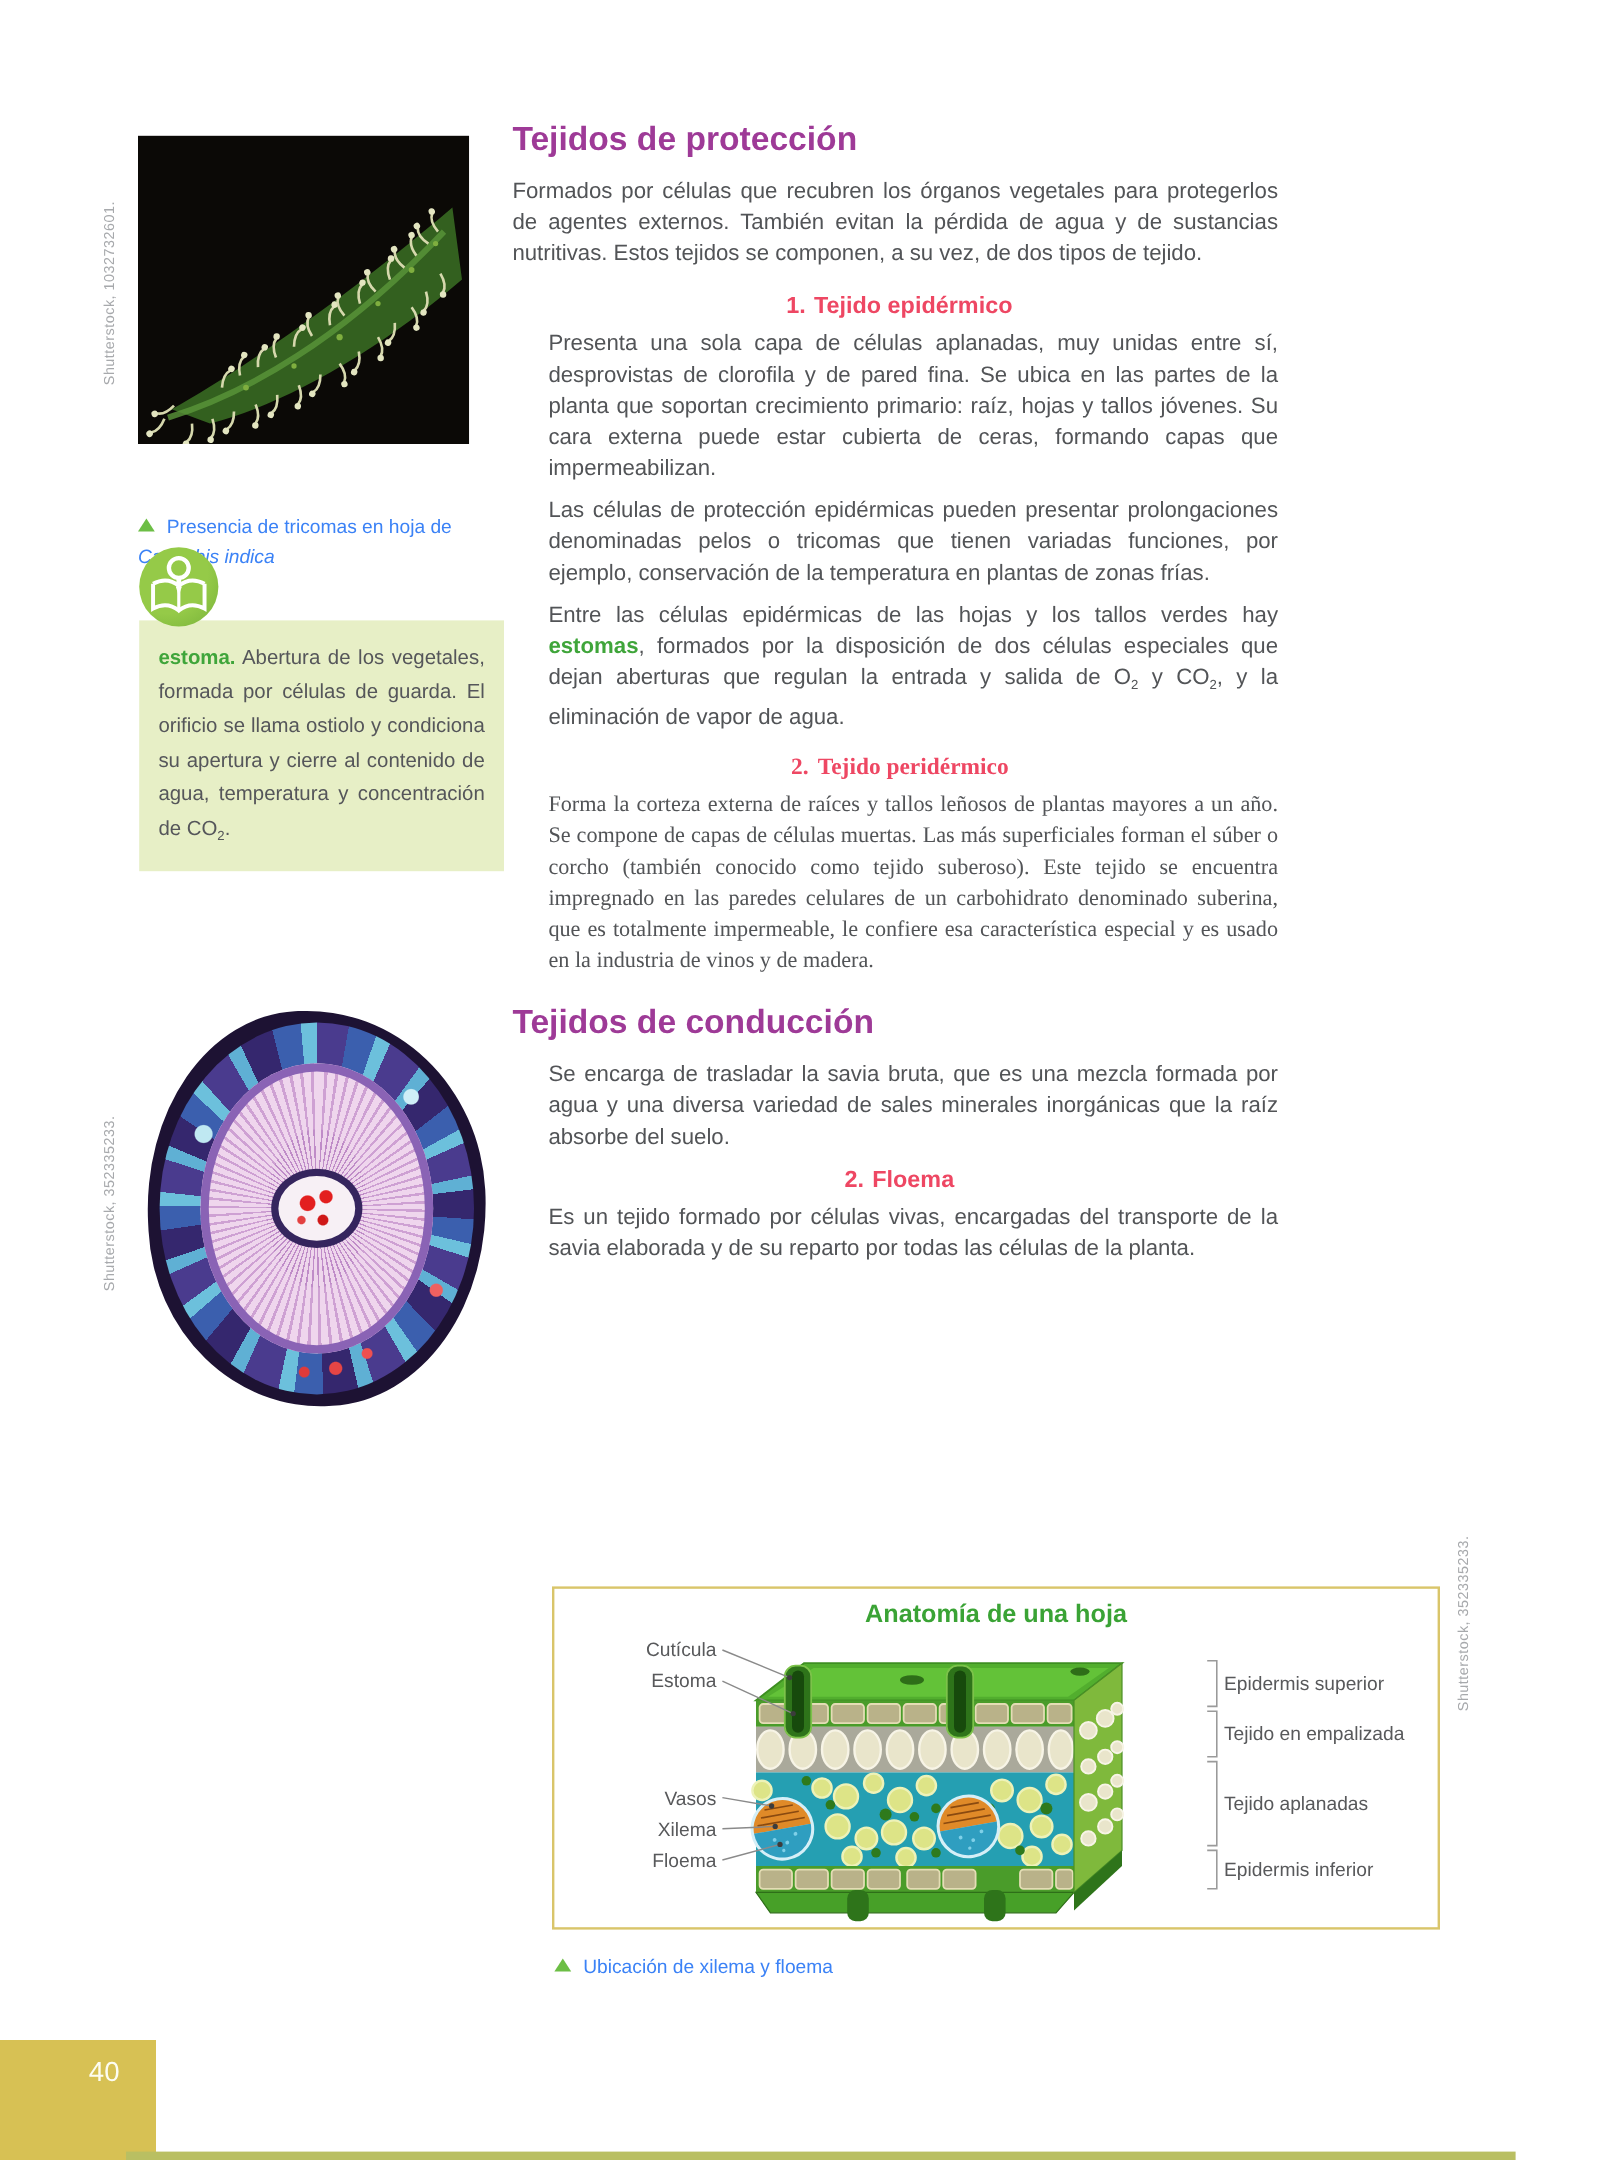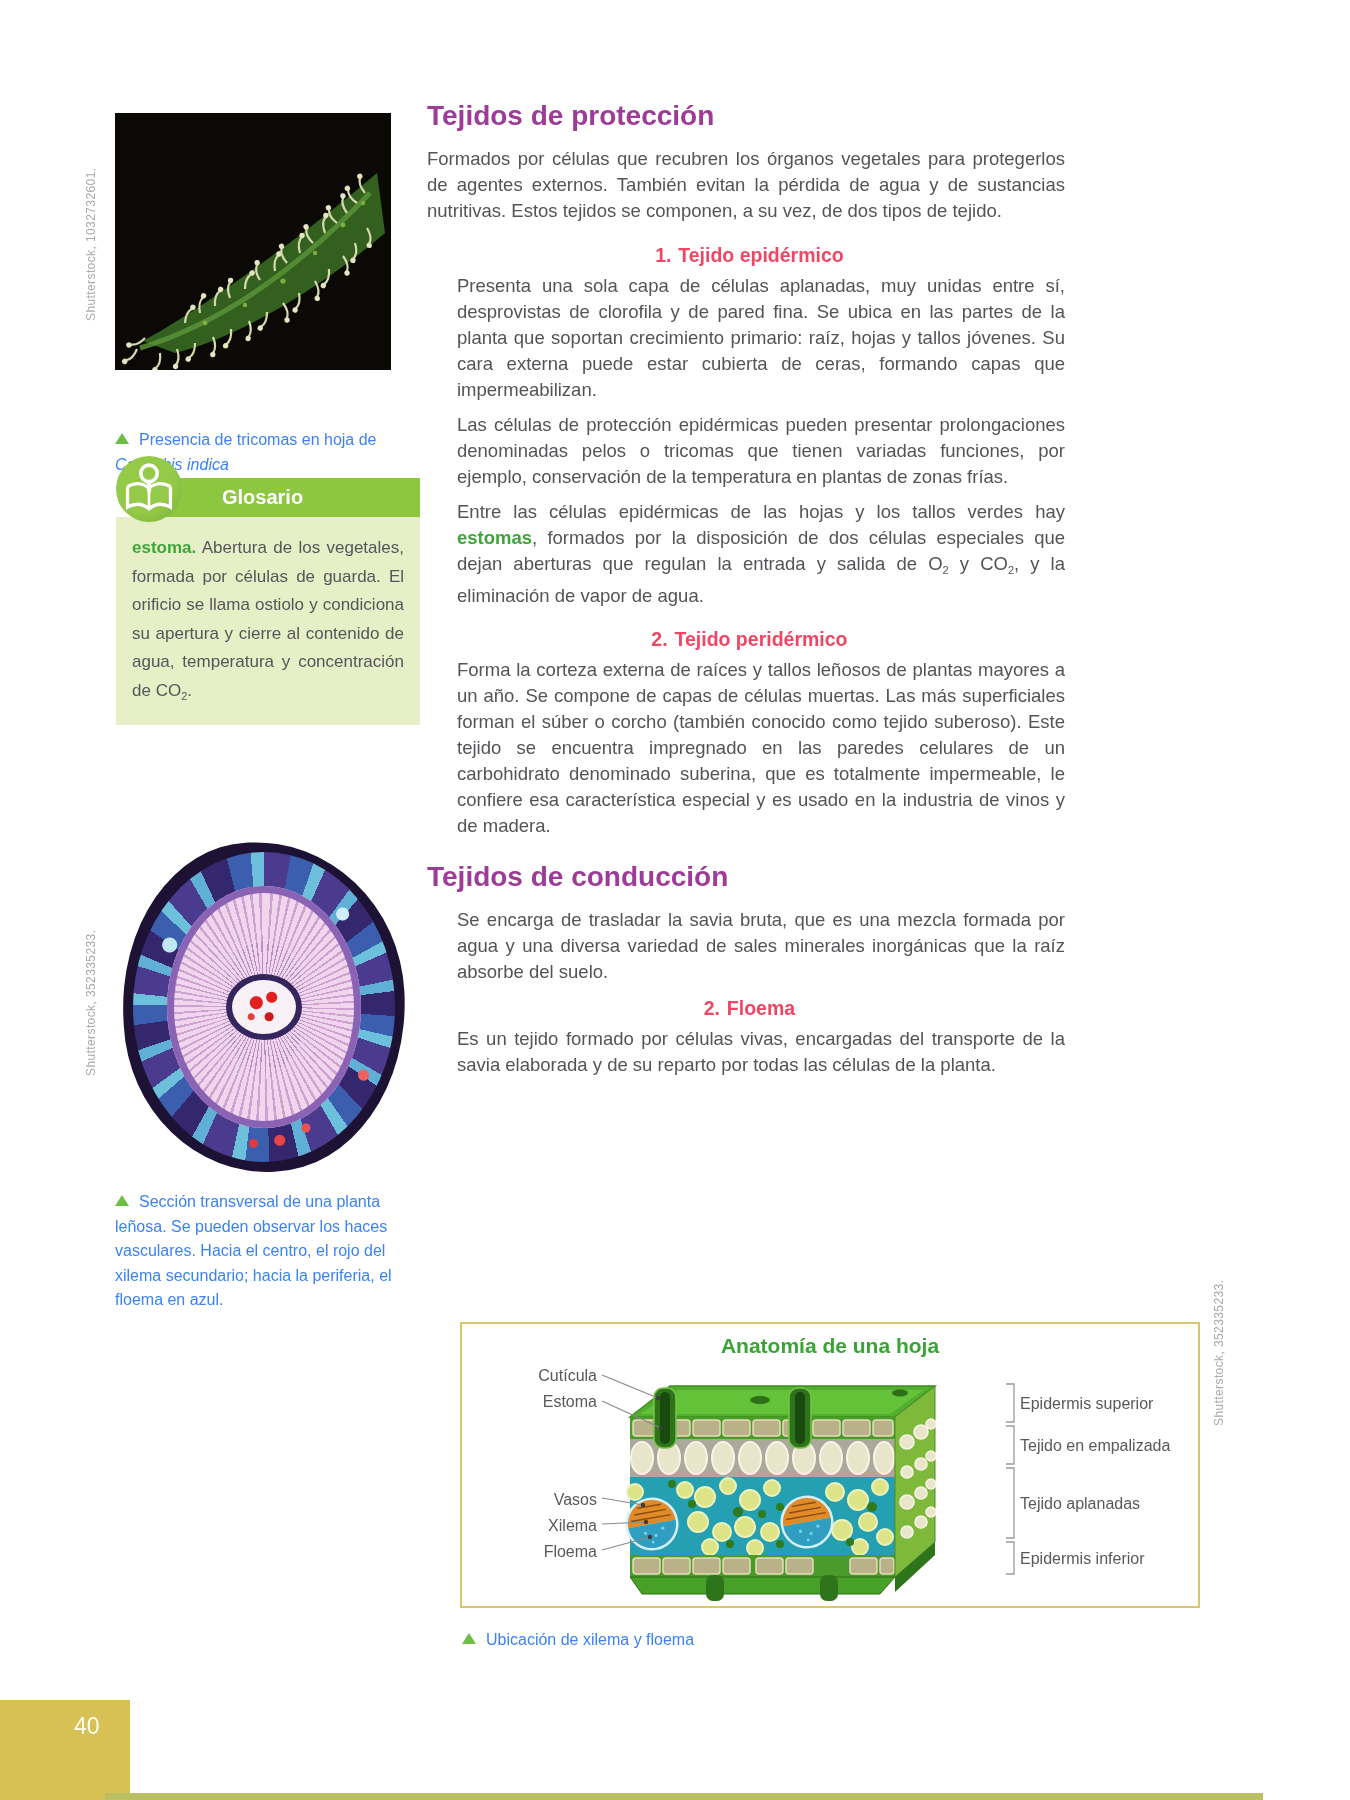--- a/index.html
+++ b/index.html
@@ -155,59 +155,53 @@
     <div class="glos-icon">
       <svg width="66" height="66" viewBox="0 0 40 40">
         <circle cx="20" cy="10.5" r="5" stroke="#fff" stroke-width="2.2" fill="none"></circle>
         <path d="M20 16 L20 20.5" stroke="#fff" stroke-width="2.4"></path>
         <path d="M18.5 20 L21.5 20 L20 24.5 Z" fill="#fff"></path>
         <path d="M7 18.5 v12.5 c4.5 -2.5 9 -2.3 13 1 c4 -3.3 8.5 -3.5 13 -1 V18.5" stroke="#fff" stroke-width="2" fill="none"></path>
         <path d="M7 18.5 c4.5 -2.5 9 -2.3 13 1 c4 -3.3 8.5 -3.5 13 -1" stroke="#fff" stroke-width="2" fill="none"></path>
         <path d="M20 19.5 v12" stroke="#fff" stroke-width="1.6"></path>
       </svg>
     </div>
-    <div class="glos-bar">
-      <span>Glosario</span>
-    </div>
     <div class="glos-body">
       <span class="grn">estoma.</span><span> Abertura de los vegetales, formada por células de guarda. El orificio se llama ostiolo y condiciona su apertura y cierre al contenido de agua, temperatura y concentración de CO</span><span class="sub">2</span><span>.</span>
     </div>
   </div>
 
   <div class="vcredit" style="left:84px; top:890px; height:225px;">Shutterstock, 352335233.</div>
 
   <div class="xsec">
     <div class="xo"></div>
     <div class="xb"></div>
     <div class="xd"></div>
     <div class="xp"></div>
     <div class="xc"></div>
   </div>
 
-  <div class="caption" style="left:115px; top:1190px; width:300px;">
-    <span class="tri"></span><span>Sección transversal de una planta leñosa. Se pueden observar los haces vasculares. Hacia el centro, el rojo del xilema secundario; hacia la periferia, el floema en azul.</span>
-  </div>
 
   <div class="main">
 
     <h1>Tejidos de protección</h1>
     <p class="lead">Formados por células que recubren los órganos vegetales para protegerlos de agentes externos. También evitan la pérdida de agua y de sustancias nutritivas. Estos tejidos se componen, a su vez, de dos tipos de tejido.</p>
 
     <div class="item">
       <div class="item-head">
         <span class="inum">1.</span><span>Tejido epidérmico</span>
       </div>
       <p class="ip">Presenta una sola capa de células aplanadas, muy unidas entre sí, desprovistas de clorofila y de pared fina. Se ubica en las partes de la planta que soportan crecimiento primario: raíz, hojas y tallos jóvenes. Su cara externa puede estar cubierta de ceras, formando capas que impermeabilizan.</p>
       <p class="ip">Las células de protección epidérmicas pueden presentar prolongaciones denominadas pelos o tricomas que tienen variadas funciones, por ejemplo, conservación de la temperatura en plantas de zonas frías.</p>
       <p class="ip">
         <span>Entre las células epidérmicas de las hojas y los tallos verdes hay </span><span class="grn">estomas</span><span>, formados por la disposición de dos células especiales que dejan aberturas que regulan la entrada y salida de O</span><span class="sub">2</span><span> y CO</span><span class="sub">2</span><span>, y la eliminación de vapor de agua.</span>
       </p>
     </div>
 
-    <div class="item" style="margin-top:17px;">
+    <div class="item" style="margin-top:17px;font-family:Liberation Serif, serif;">
       <div class="item-head">
         <span class="inum">2.</span><span>Tejido peridérmico</span>
       </div>
       <p class="ip">Forma la corteza externa de raíces y tallos leñosos de plantas mayores a un año. Se compone de capas de células muertas. Las más superficiales forman el súber o corcho (también conocido como tejido suberoso). Este tejido se encuentra impregnado en las paredes celulares de un carbohidrato denominado suberina, que es totalmente impermeable, le confiere esa característica especial y es usado en la industria de vinos y de madera.</p>
     </div>
 
     <h1 class="h2nd">Tejidos de conducción</h1>
 
     <div class="item" style="margin-top:14px;">
       <p class="ip">Se encarga de trasladar la savia bruta, que es una mezcla formada por agua y una diversa variedad de sales minerales inorgánicas que la raíz absorbe del suelo.</p>

